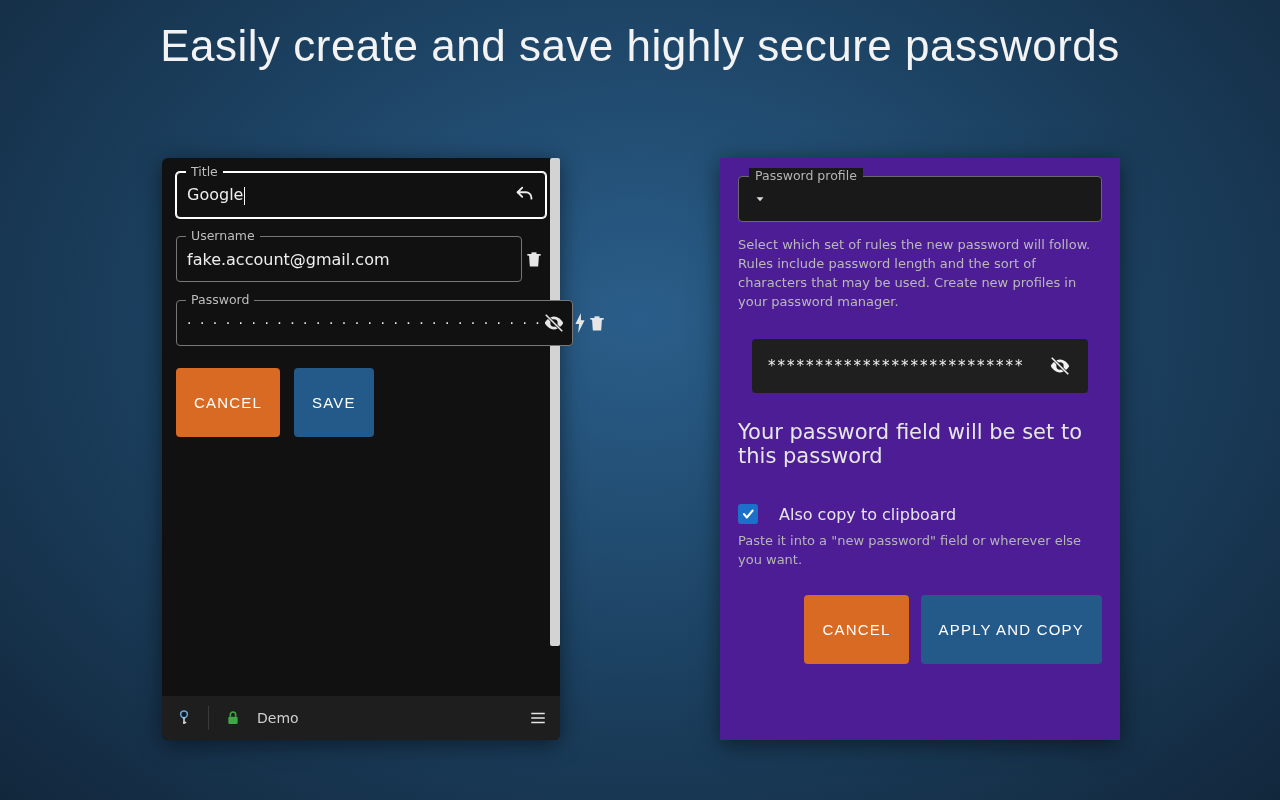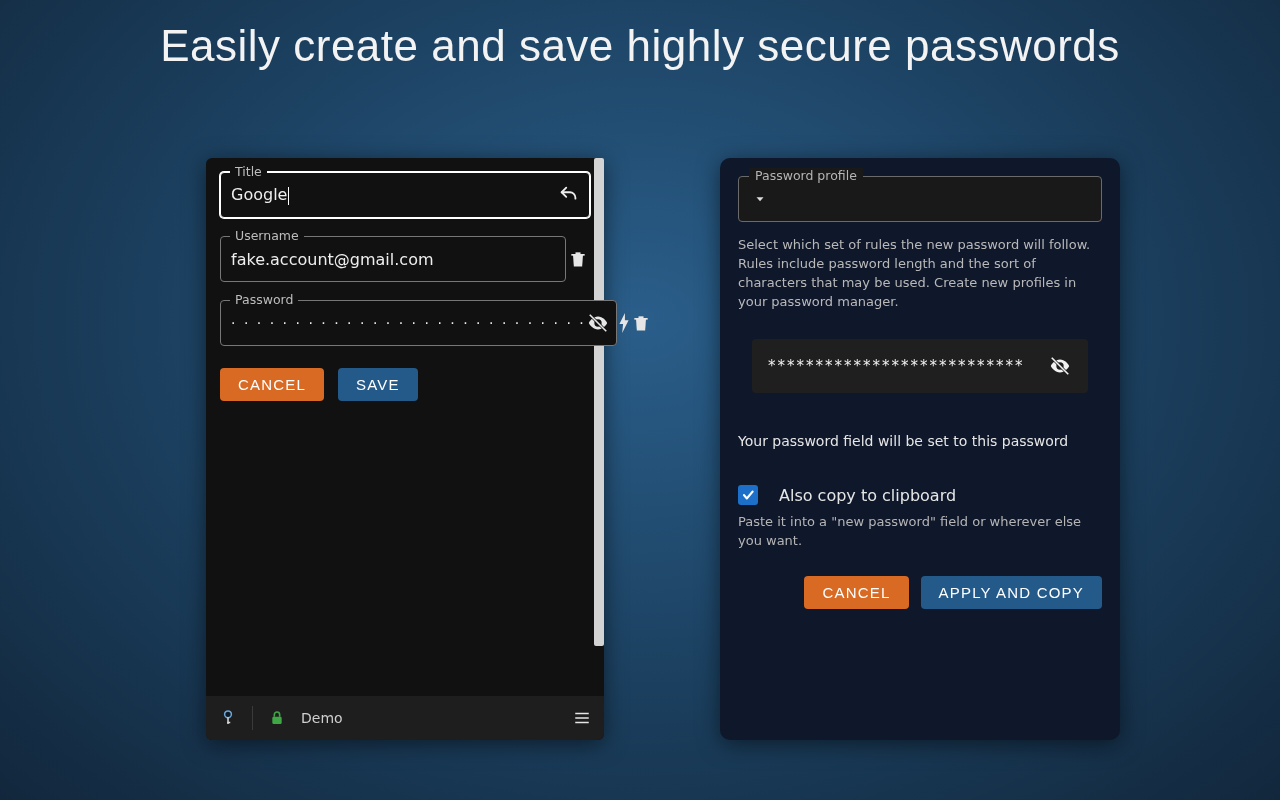--- a/index.html
+++ b/index.html
@@ -27,21 +27,20 @@
     position: absolute;
     left: 162px;
     top: 158px;
     width: 398px;
     height: 582px;
     background: #111111;
     border-radius: 6px;
     box-shadow: 0 4px 22px rgba(0,0,0,0.5);
     display: flex;
     flex-direction: column;
-    margin-left: 44px;
   }
   .panel-left-scroll {
     flex: 1;
     padding: 14px 14px 0 14px;
     position: relative;
   }
   .panel-left-scrollbar {
     position: absolute;
     top: 0; right: 0; width: 10px; height: 488px;
     background: #d3d3d3;
@@ -75,21 +74,21 @@
   .field-row { display:flex; align-items:center; gap:0; }
   .field-row .field-wrap { flex:1; margin-bottom:0; }
   .icon-slot { width:24px; height:24px; display:flex; align-items:center; justify-content:center; color:#e6e6e6; }
 
   .mask-dots { letter-spacing: 2px; font-size: 14px; color:#eee; }
 
   .button-row { display:flex; gap:14px; margin-top:6px; }
   .btn {
     border: none;
     border-radius: 4px;
-    padding: 8px 18px;
+    padding: 26px 18px;
     font-size: 15px;
     letter-spacing: 1.2px;
     cursor: pointer;
     color: #fff;
   }
   .btn-orange { background: #d96a23; }
   .btn-blue { background: #245a8a; }
 
   .panel-left-footer {
     height: 44px;
@@ -105,22 +104,22 @@
   .footer-divider { width:1px; height:24px; background:#3a3a3a; }
   .footer-spacer { flex:1; }
 
   
   .panel-right {
     position: absolute;
     left: 720px;
     top: 158px;
     width: 400px;
     height: 582px;
-    background: #0f172a;
-    border-radius: 10px;
+    background: #4c1d95;
+    border-radius: 0;
     box-shadow: 0 4px 22px rgba(0,0,0,0.5);
     padding: 18px 18px 18px 18px;
   }
   .profile-wrap {
     position: relative;
     border: 1px solid #6a6a6a;
     border-radius: 4px;
     height: 46px;
     display:flex;
     align-items:center;
@@ -143,23 +142,23 @@
   .pwd-display {
     margin: 28px 14px 0 14px;
     background:#1f1f1f;
     border-radius:4px;
     height: 54px;
     display:flex; align-items:center;
     padding: 0 16px;
   }
   .pwd-display .mask-dots { flex:1; font-size:15px; letter-spacing:2px; color:#f0f0f0; }
   .set-password-note {
-    font-size: 14px;
+    font-size: 21px;
     color:#e6e6e6;
-    margin-top: 40px;
+    margin-top: 27px;
   }
   .check-row { display:flex; align-items:center; gap:21px; margin-top:36px; }
   .checkbox {
     width:20px; height:20px; border-radius:3px;
     background:#1d70c9;
     display:flex; align-items:center; justify-content:center;
   }
   .check-label { font-size:16px; color:#e6e6e6; }
   .paste-note { font-size:13px; color:#b5b5b5; margin-top:8px; line-height:1.4; }
   .right-buttons { display:flex; gap:12px; margin-top:26px; justify-content:flex-end; }

